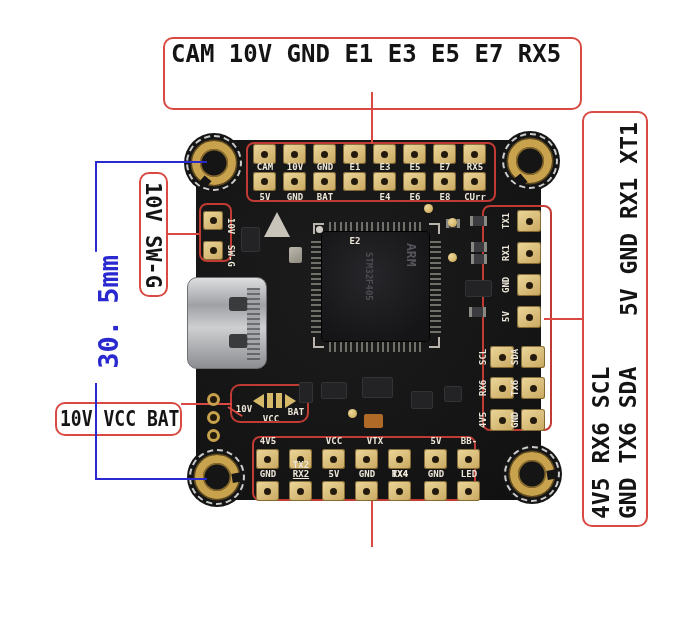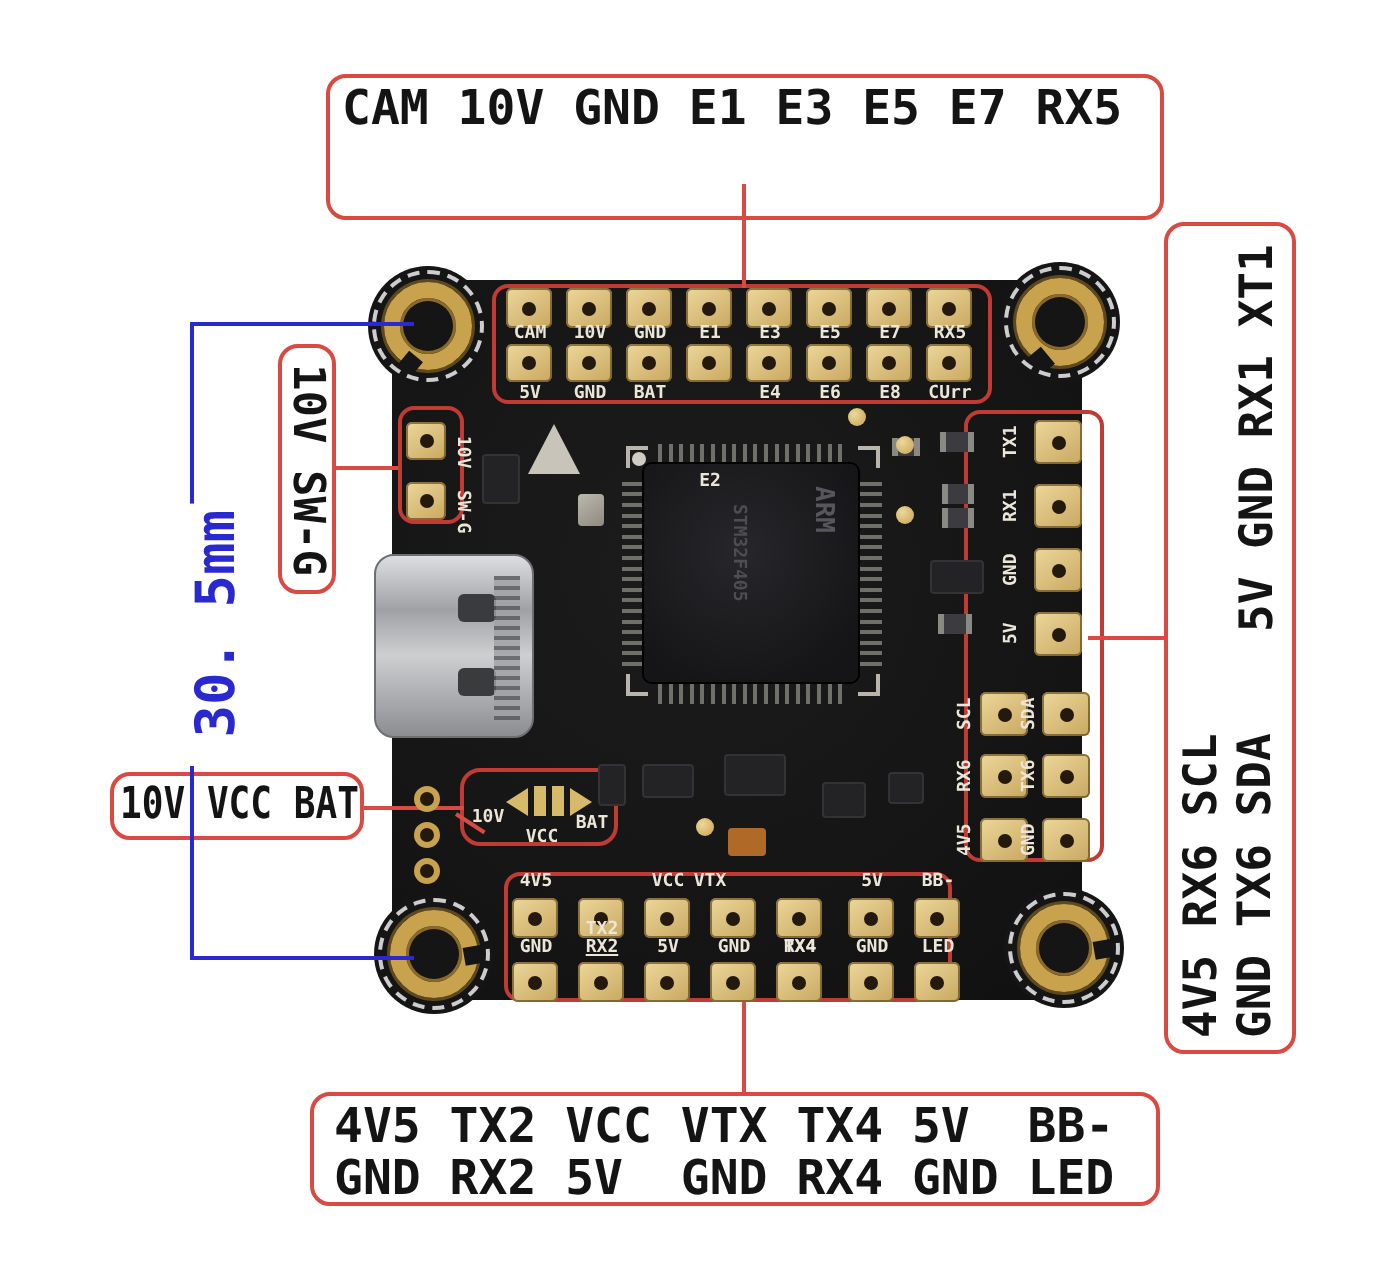--- a/index.html
+++ b/index.html
@@ -137,28 +137,24 @@
     <div class="vup" style="position:absolute;right:4px;bottom:6px;height:166px">
       <div>4V5 RX6 SCL</div>
       <div>GND TX6 SDA</div>
     </div>
   </div>
 
   <div class="rbox" style="left:139px;top:172px;width:29px;height:125px">
     <div class="vdown" style="position:absolute;left:0;top:0;width:100%;height:100%;text-align:center">10V SW-G</div>
   </div>
 
-  <div class="rbox" style="left:55px;top:386px;width:127px;height:34px;padding-left:3px">
+  <div class="rbox" style="left:55px;top:402px;width:127px;height:34px;padding-left:3px">
     <div class="vcc-line">10V VCC BAT</div>
   </div>
 
-  <div class="rbox" style="left:155px;top:546px;width:425px;height:57px;padding:2px 0 0 10px">
-    <div class="hline">4V5 TX2 VCC VTX TX4 5V  BB-</div>
-    <div class="hline">GND RX2 5V  GND RX4 GND LED</div>
-  </div>
 
   <div class="lead" style="left:371px;top:92px;width:2px;height:52px"></div>
   <div class="lead" style="left:167px;top:233px;width:32px;height:2px"></div>
   <div class="lead" style="left:181px;top:403px;width:51px;height:2px"></div>
   <div class="lead" style="left:228px;top:406px;width:17px;height:2px;transform:rotate(33deg);transform-origin:0 50%"></div>
   <div class="lead" style="left:544px;top:318px;width:39px;height:2px"></div>
   <div class="lead" style="left:371px;top:500px;width:2px;height:47px"></div>
 
   <div class="blead" style="left:95px;top:161px;width:112px;height:2px"></div>
   <div class="blead" style="left:95px;top:478px;width:112px;height:2px"></div>
@@ -198,21 +194,21 @@
     <div class="lbl" style="left: 428px; top: 192px; width: 34px;">E8</div>
     <div class="pad" style="left: 463px; top: 172px; width: 23px; height: 19px;"></div>
     <div class="lbl" style="left: 458px; top: 192px; width: 34px;">CUrr</div>
     <div class="pad" style="left: 256px; top: 449px; width: 23px; height: 20px;"></div>
     <div class="lbl" style="left: 251px; top: 436px; width: 34px;">4V5</div>
     <div class="pad" style="left: 289px; top: 449px; width: 23px; height: 20px;"></div>
     <div class="lbl" style="left: 284px; top: 460px; width: 34px;">TX2</div>
     <div class="pad" style="left: 322px; top: 449px; width: 23px; height: 20px;"></div>
     <div class="lbl" style="left: 317px; top: 436px; width: 34px;">VCC</div>
     <div class="pad" style="left: 355px; top: 449px; width: 23px; height: 20px;"></div>
-    <div class="lbl" style="left: 338px; top: 436px; width: 34px;">VTX</div>
+    <div class="lbl" style="left: 358px; top: 436px; width: 34px;">VTX</div>
     <div class="pad" style="left: 388px; top: 449px; width: 23px; height: 20px;"></div>
     <div class="lbl" style="left: 383px; top: 436px; width: 34px; margin-top: 33px;">TX4</div>
     <div class="pad" style="left: 424px; top: 449px; width: 23px; height: 20px;"></div>
     <div class="lbl" style="left: 419px; top: 436px; width: 34px;">5V</div>
     <div class="pad" style="left: 457px; top: 449px; width: 23px; height: 20px;"></div>
     <div class="lbl" style="left: 452px; top: 436px; width: 34px;">BB-</div>
     <div class="pad" style="left: 256px; top: 481px; width: 23px; height: 20px;"></div>
     <div class="lbl" style="left: 251px; top: 469px; width: 34px;">GND</div>
     <div class="pad" style="left: 289px; top: 481px; width: 23px; height: 20px;"></div>
     <div class="lbl" style="left: 284px; top: 469px; width: 34px; text-decoration: underline;">RX2</div>

